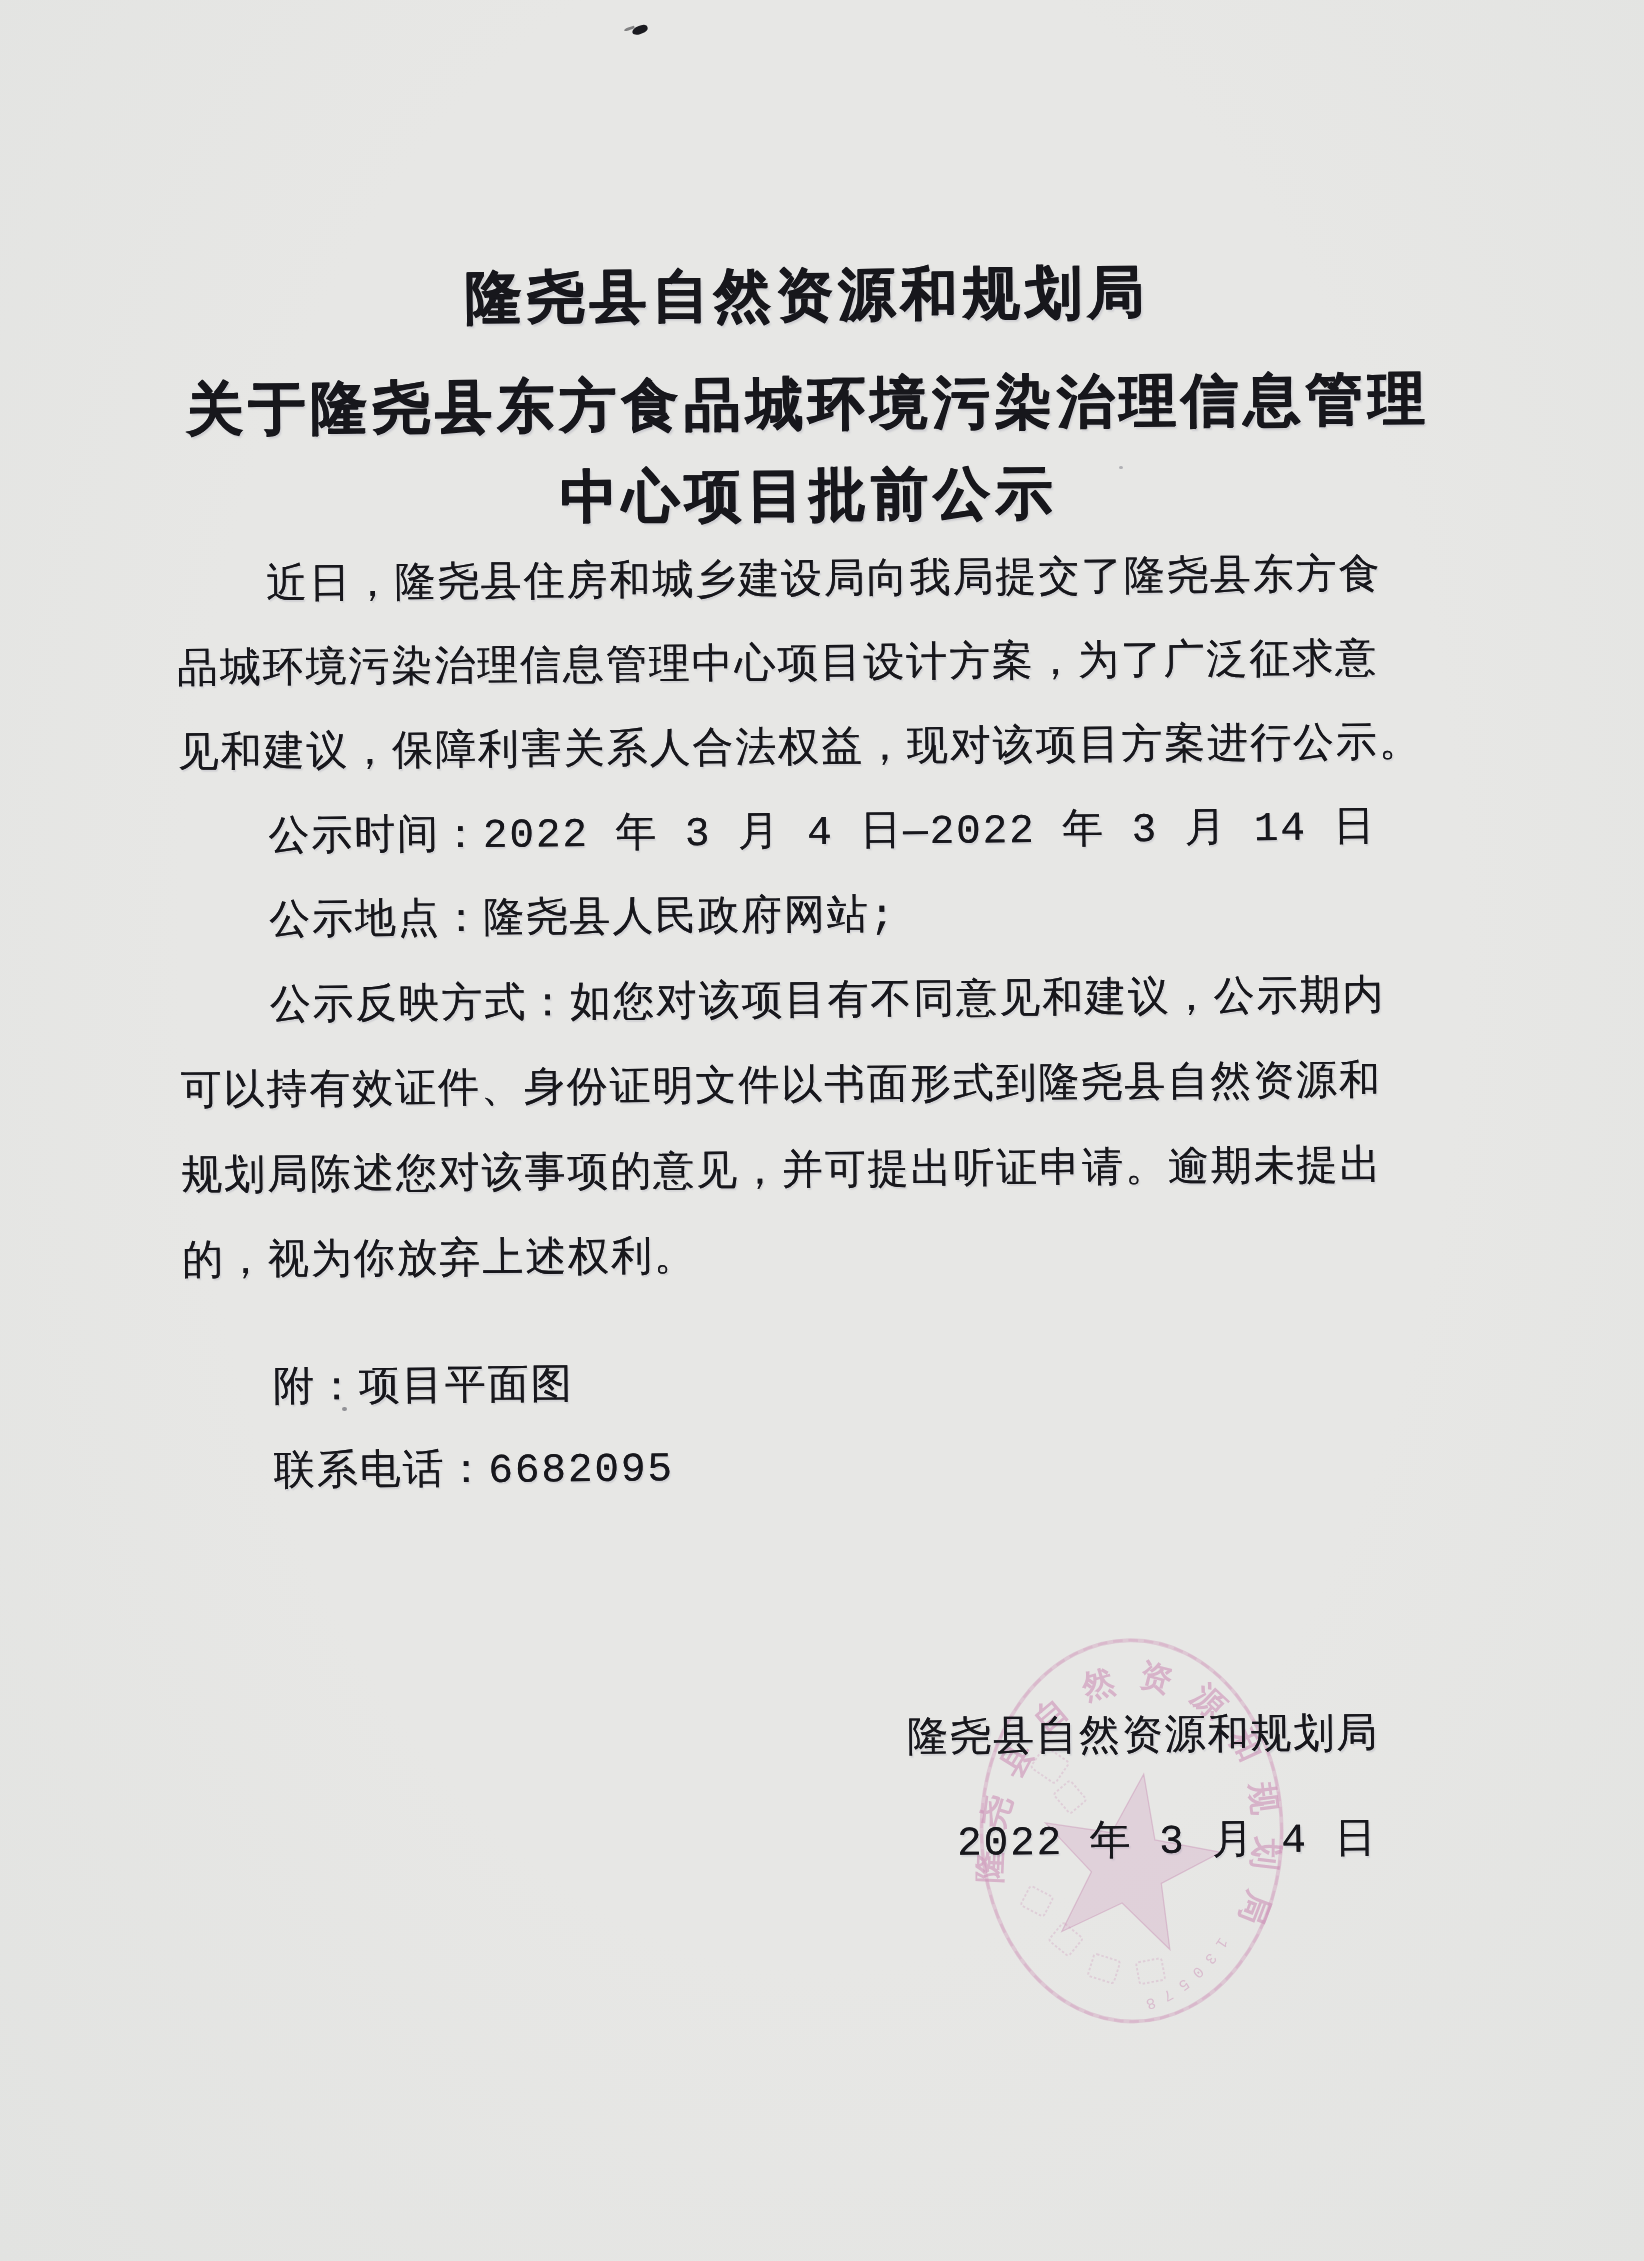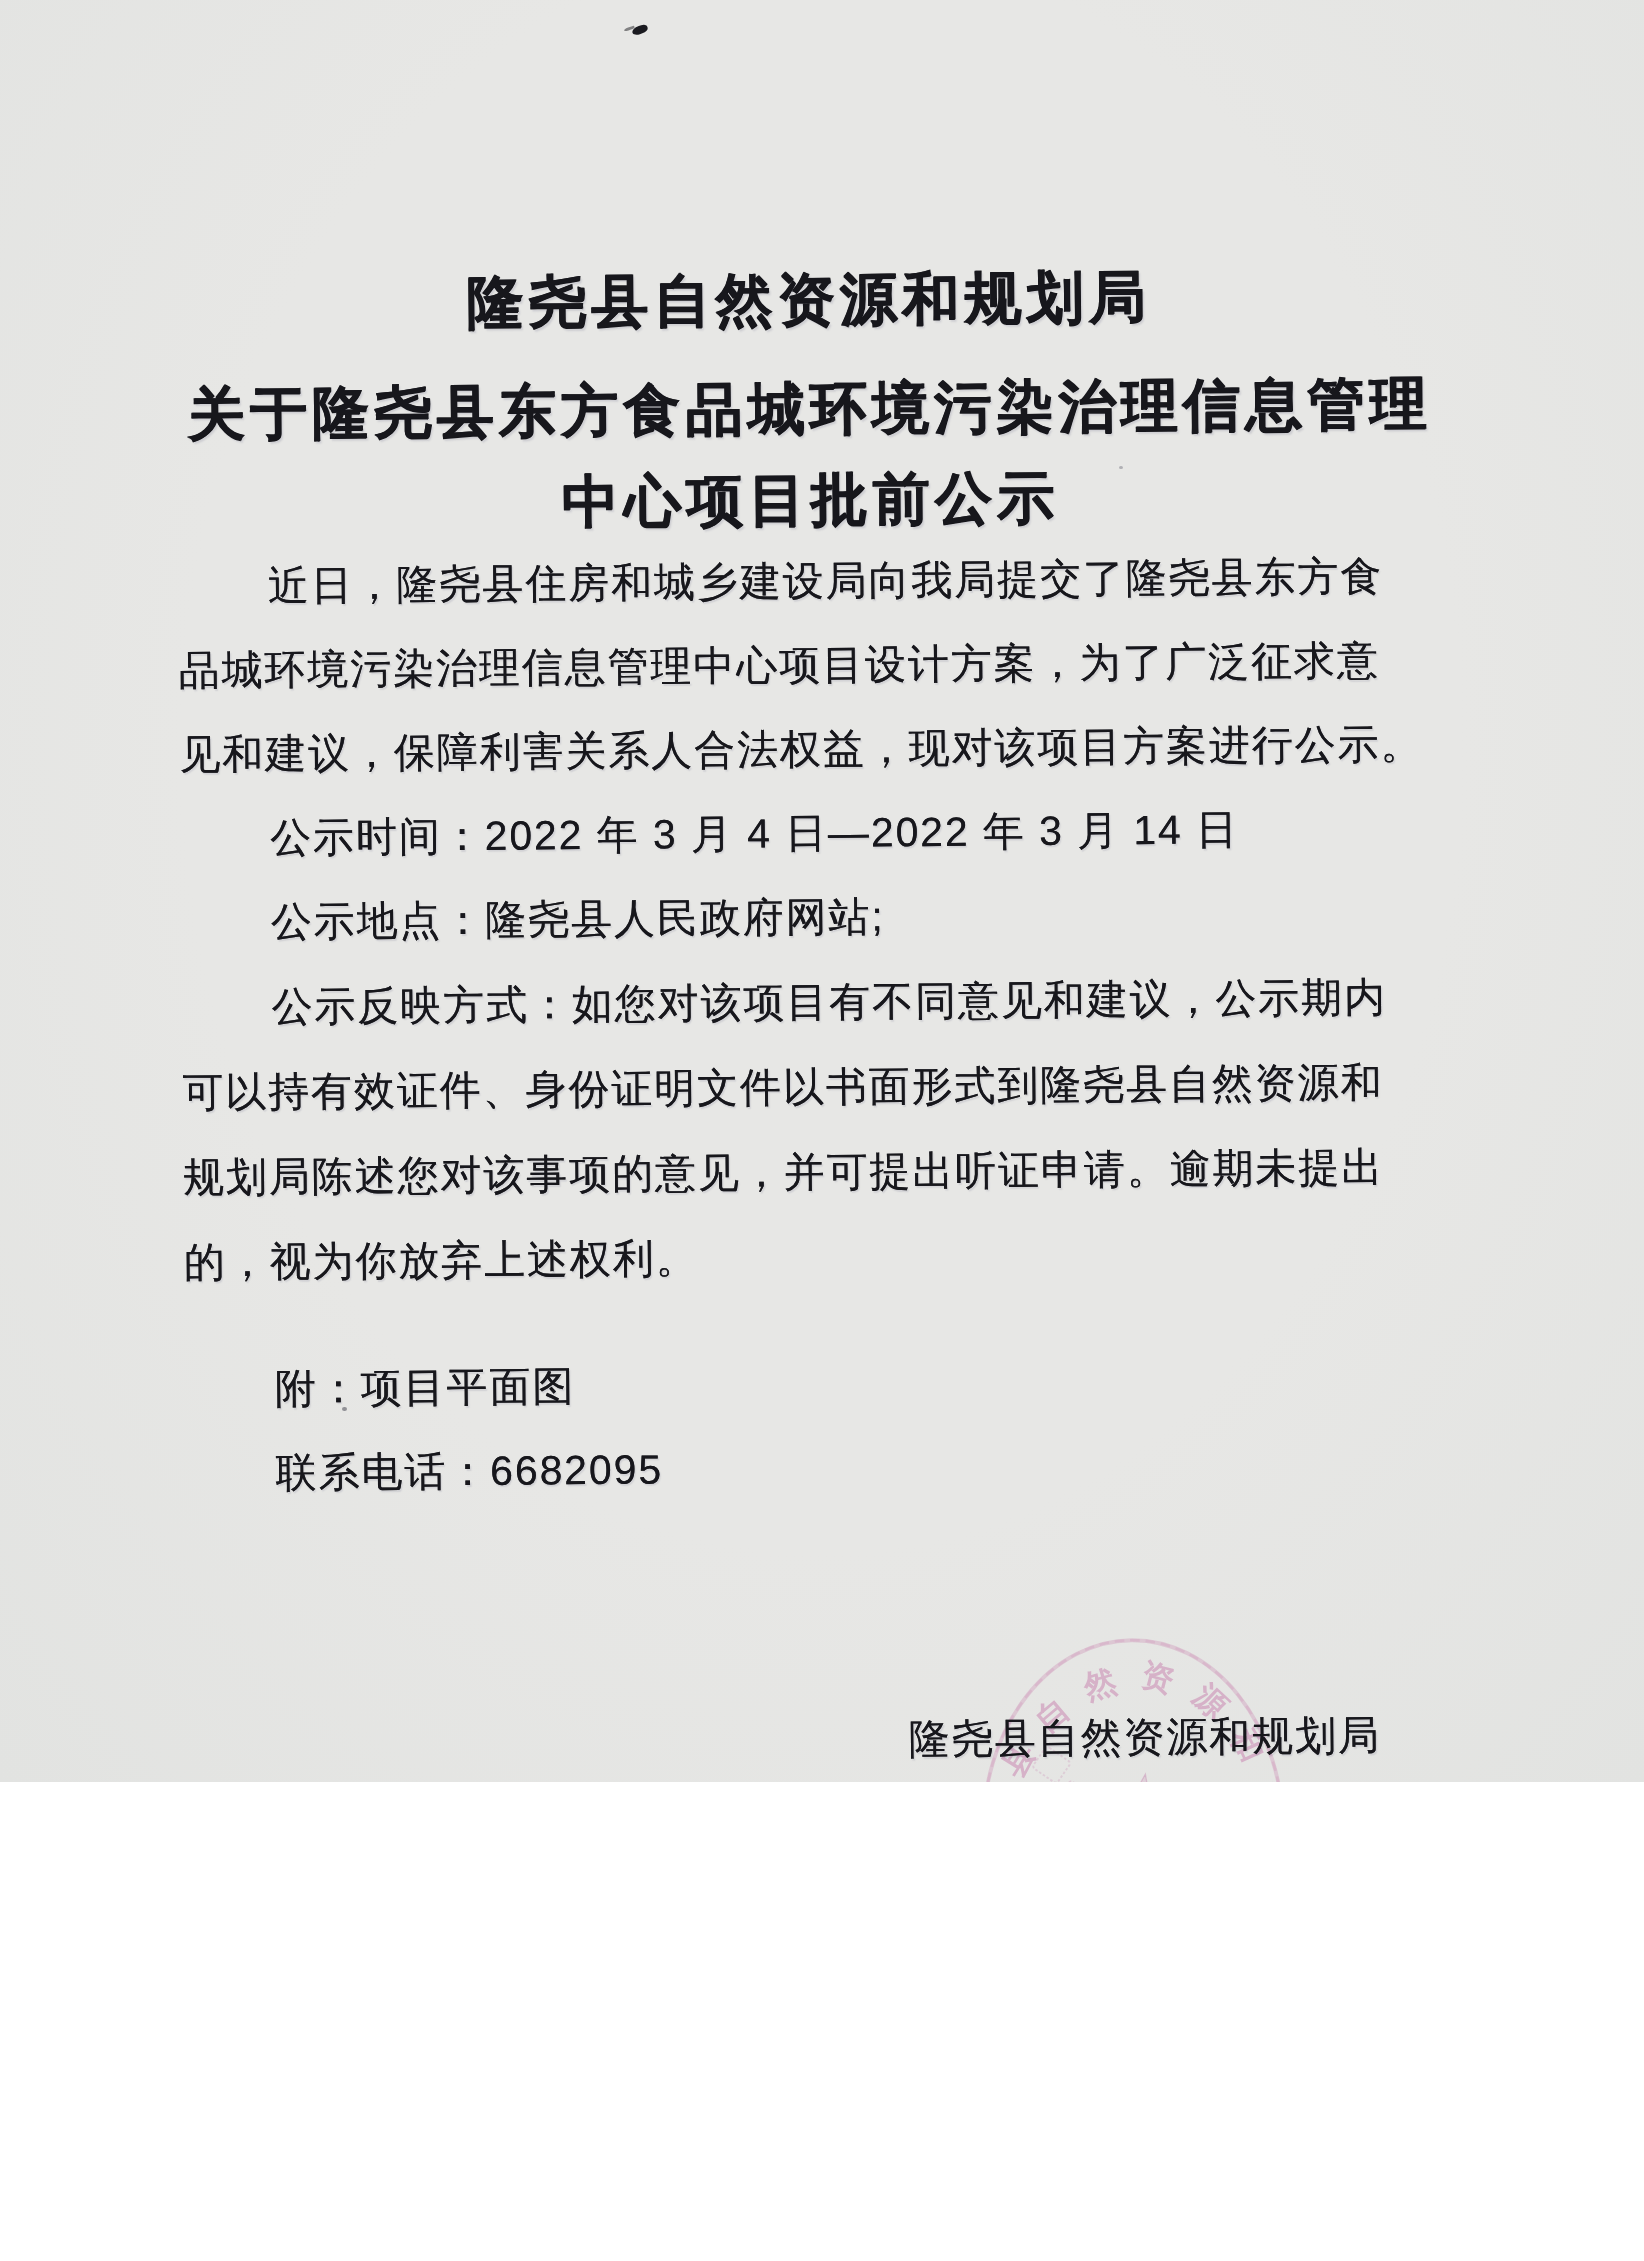--- a/index.html
+++ b/index.html
@@ -1,21 +1,21 @@
 <!DOCTYPE html>
 <html style="font-size:10.3px"><head>
 <meta charset="utf-8">
 <style>
   html,body{margin:0;padding:0;}
   .sheet{
     position:relative;
-    width:1644px;height:1782px;
+    width:1644px;height:2261px;
     background:radial-gradient(ellipse at 50% 42%, #e7e7e5 55%, #e2e3e1 100%);
     overflow:hidden;
-    font-family:Liberation Sans, sans-serif;
+    font-family:Liberation Mono, monospace;
     color:#17171c;
   }
   .content{
     position:absolute;inset:0;
     transform:rotate(-0.5deg);
     transform-origin:50% 40%;
   }
   .line{
     position:absolute;
     white-space:pre;

